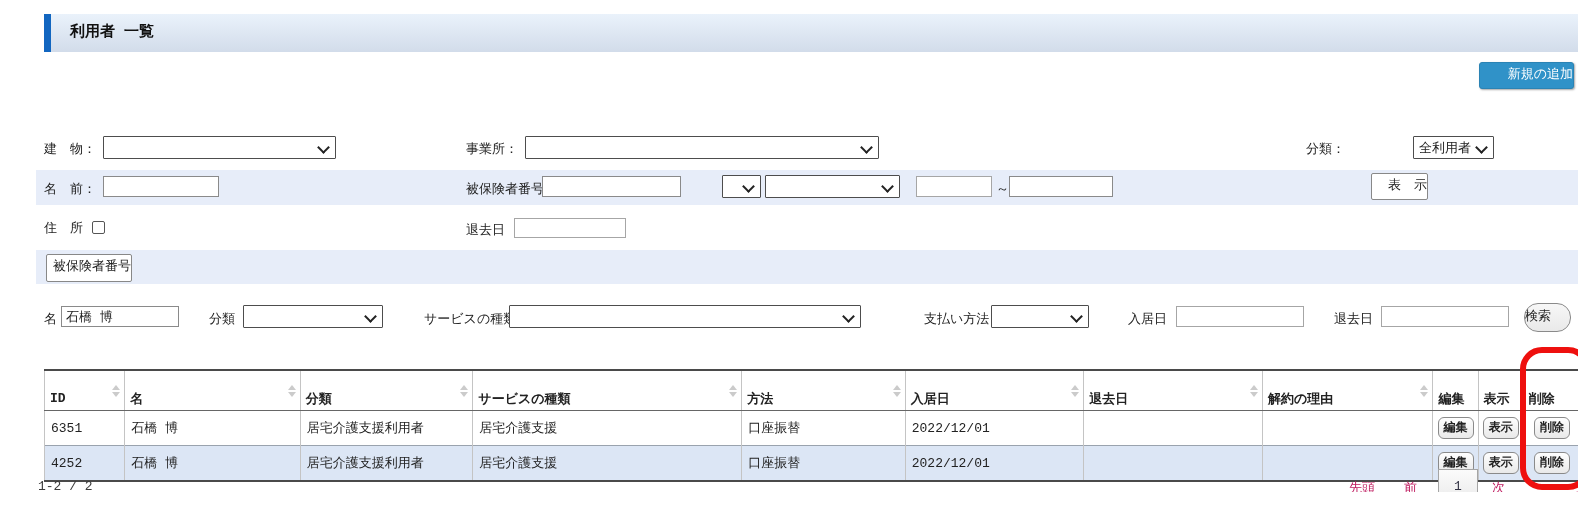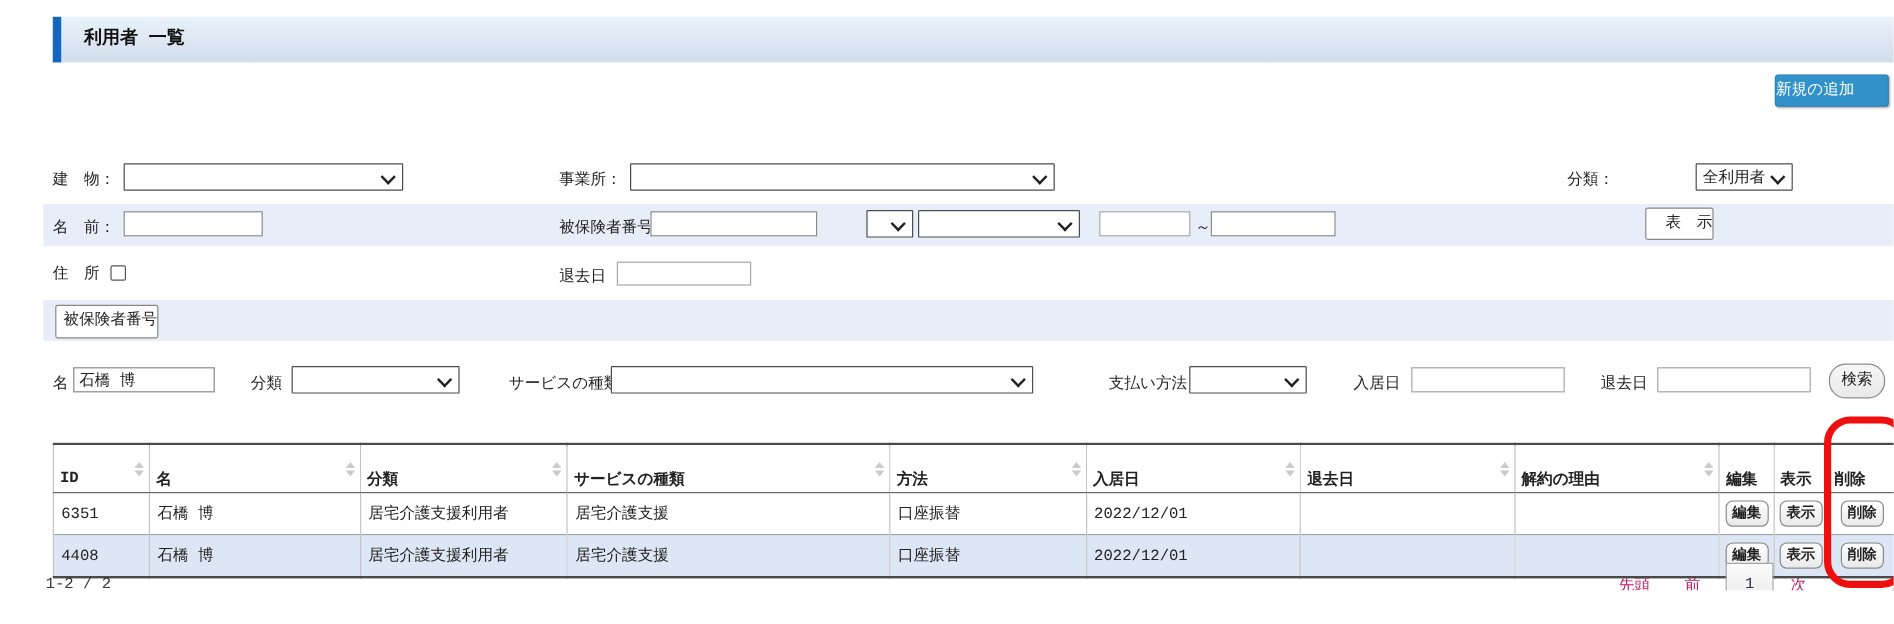--- a/index.html
+++ b/index.html
@@ -9,25 +9,25 @@
   }
   .abs{position:absolute;}
   
   .titlebar{left:8px;top:14px;width:1539px;height:38px;
     background:linear-gradient(to bottom,var(--color-titlebar_top,#eaf2fb),var(--color-titlebar_bottom,#d2dcea));}
   .accent{position:absolute;left:0;top:0;width:7px;height:38px;background:var(--color-accent,#1266c0);}
   .page-title{position:absolute;left:26px;top:0;height:38px;line-height:38px;
     font-size:15px;font-weight:bold;color:#111;margin:0;}
   
   .btn-add{left:1443px;top:62px;width:93px;height:25px;background:var(--color-add_button,#3092c8);
-    color:#fff;border:1px solid #2b83b4;border-radius:3px;font-size:13px;line-height:23px;text-align:left;
+    color:#fff;border:1px solid #2b83b4;border-radius:3px;font-size:13px;line-height:23px;text-align:right;
     box-shadow:1px 1px 2px rgba(0,0,0,.35);cursor:pointer;}
   .btn-plain{background:#fff;border:1px solid #888;border-radius:2px;text-align:right;color:#222;cursor:pointer;}
   .btn-grey{background:linear-gradient(#f7f7f7,#e9e9e9);border:1px solid #8a8a8a;border-radius:14px;
-    text-align:center;color:#222;cursor:pointer;}
+    color:#222;cursor:pointer;}
   
   .band{left:0;width:1547px;background:var(--color-band,#e7edf9);}
   
   .lbl{white-space:nowrap;color:#222;}
   .inp{background:#fff;border:1px solid #8a8a8a;height:21px;box-sizing:border-box;
     font-family:inherit;font-size:13px;padding:0 4px;color:#222;}
   .inp.lite{border-color:#a6a6a6;}
   .sel{background:#fff;border:1px solid #4d4d4d;height:23px;box-sizing:border-box;border-radius:1px;}
   .sel .sel-val{position:absolute;left:5px;top:2px;line-height:19px;white-space:nowrap;overflow:hidden;}
   .chev{position:absolute;right:7px;top:6px;width:7px;height:7px;
@@ -191,21 +191,21 @@
       <td>居宅介護支援</td>
       <td>口座振替</td>
       <td>2022/12/01</td>
       <td></td>
       <td></td>
       <td class="cell-btn"><button class="row-btn">編集</button></td>
       <td class="cell-btn"><button class="row-btn">表示</button></td>
       <td class="cell-btn"><button class="row-btn">削除</button></td>
     </tr>
     <tr class="r2">
-      <td>4408</td>
+      <td>4252</td>
       <td>石橋 博</td>
       <td>居宅介護支援利用者</td>
       <td>居宅介護支援</td>
       <td>口座振替</td>
       <td>2022/12/01</td>
       <td></td>
       <td></td>
       <td class="cell-btn"><button class="row-btn">編集</button></td>
       <td class="cell-btn"><button class="row-btn">表示</button></td>
       <td class="cell-btn"><button class="row-btn">削除</button></td>

